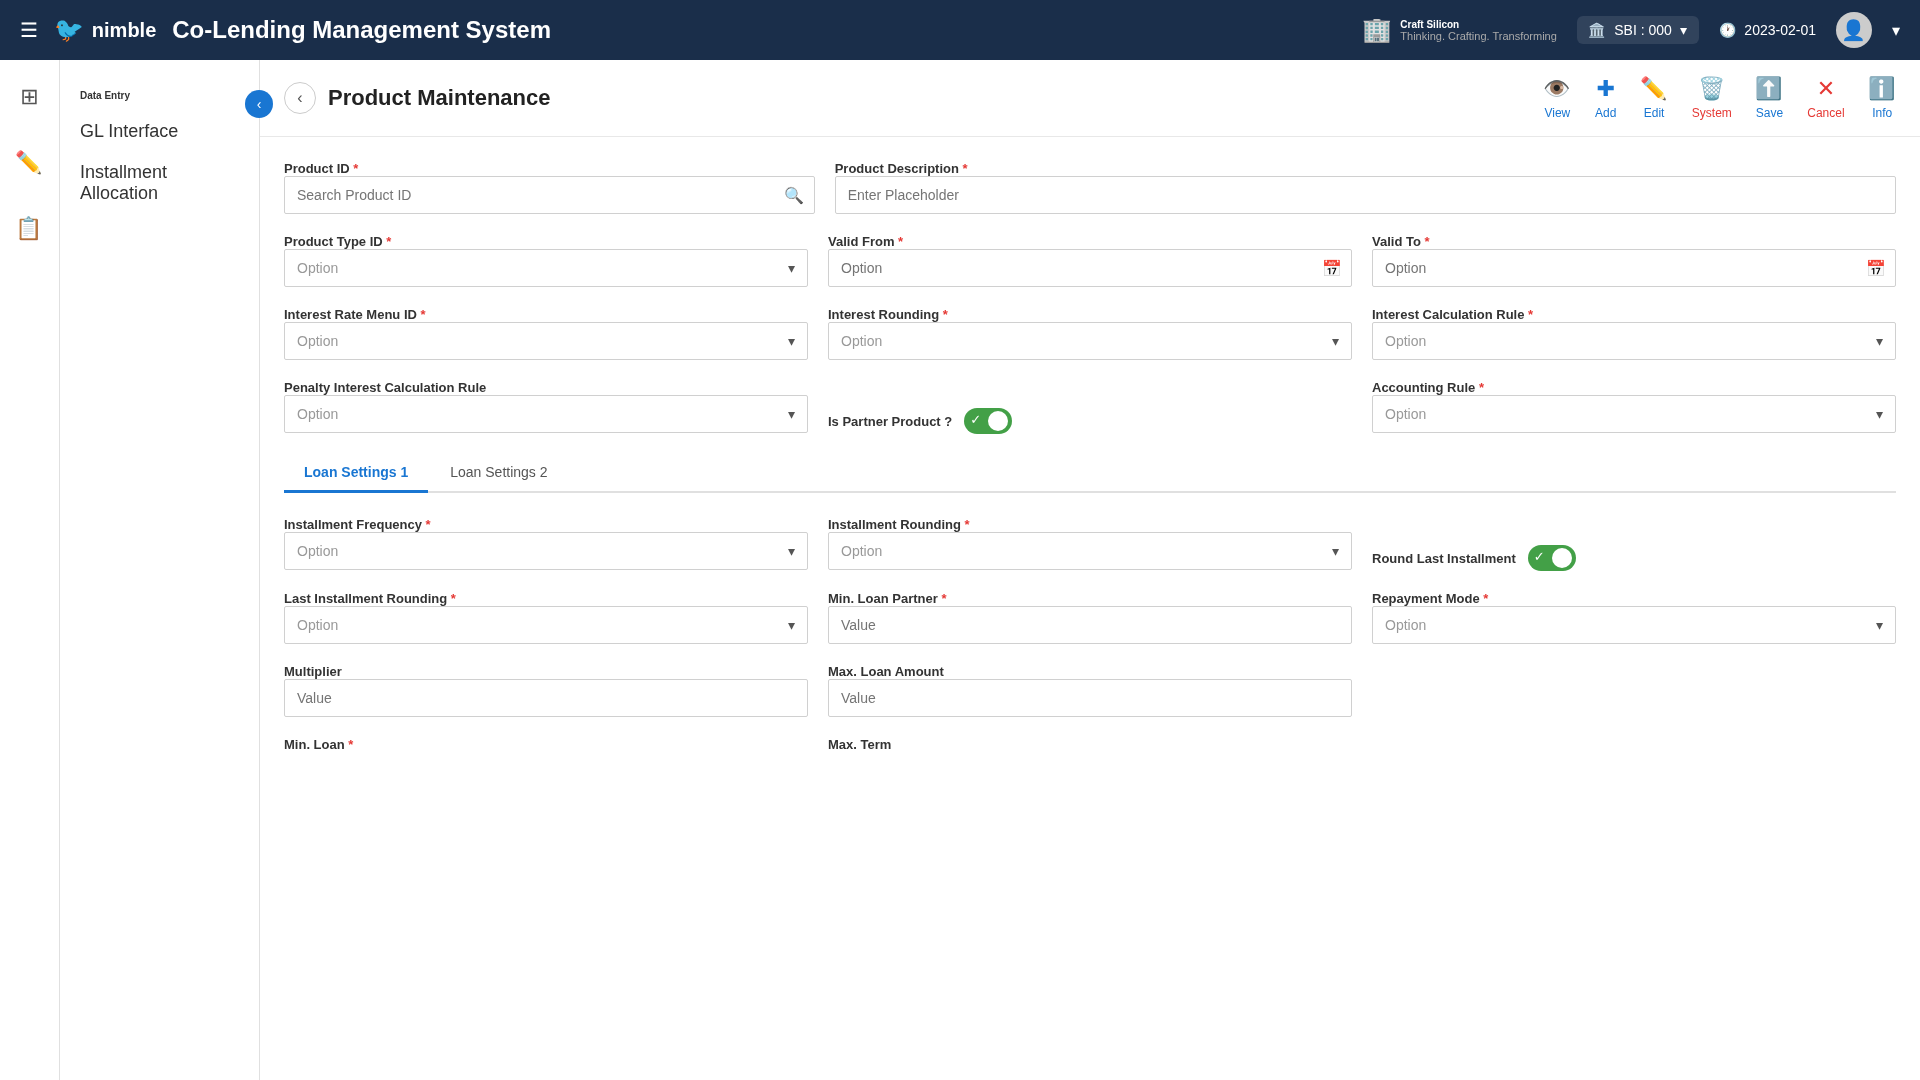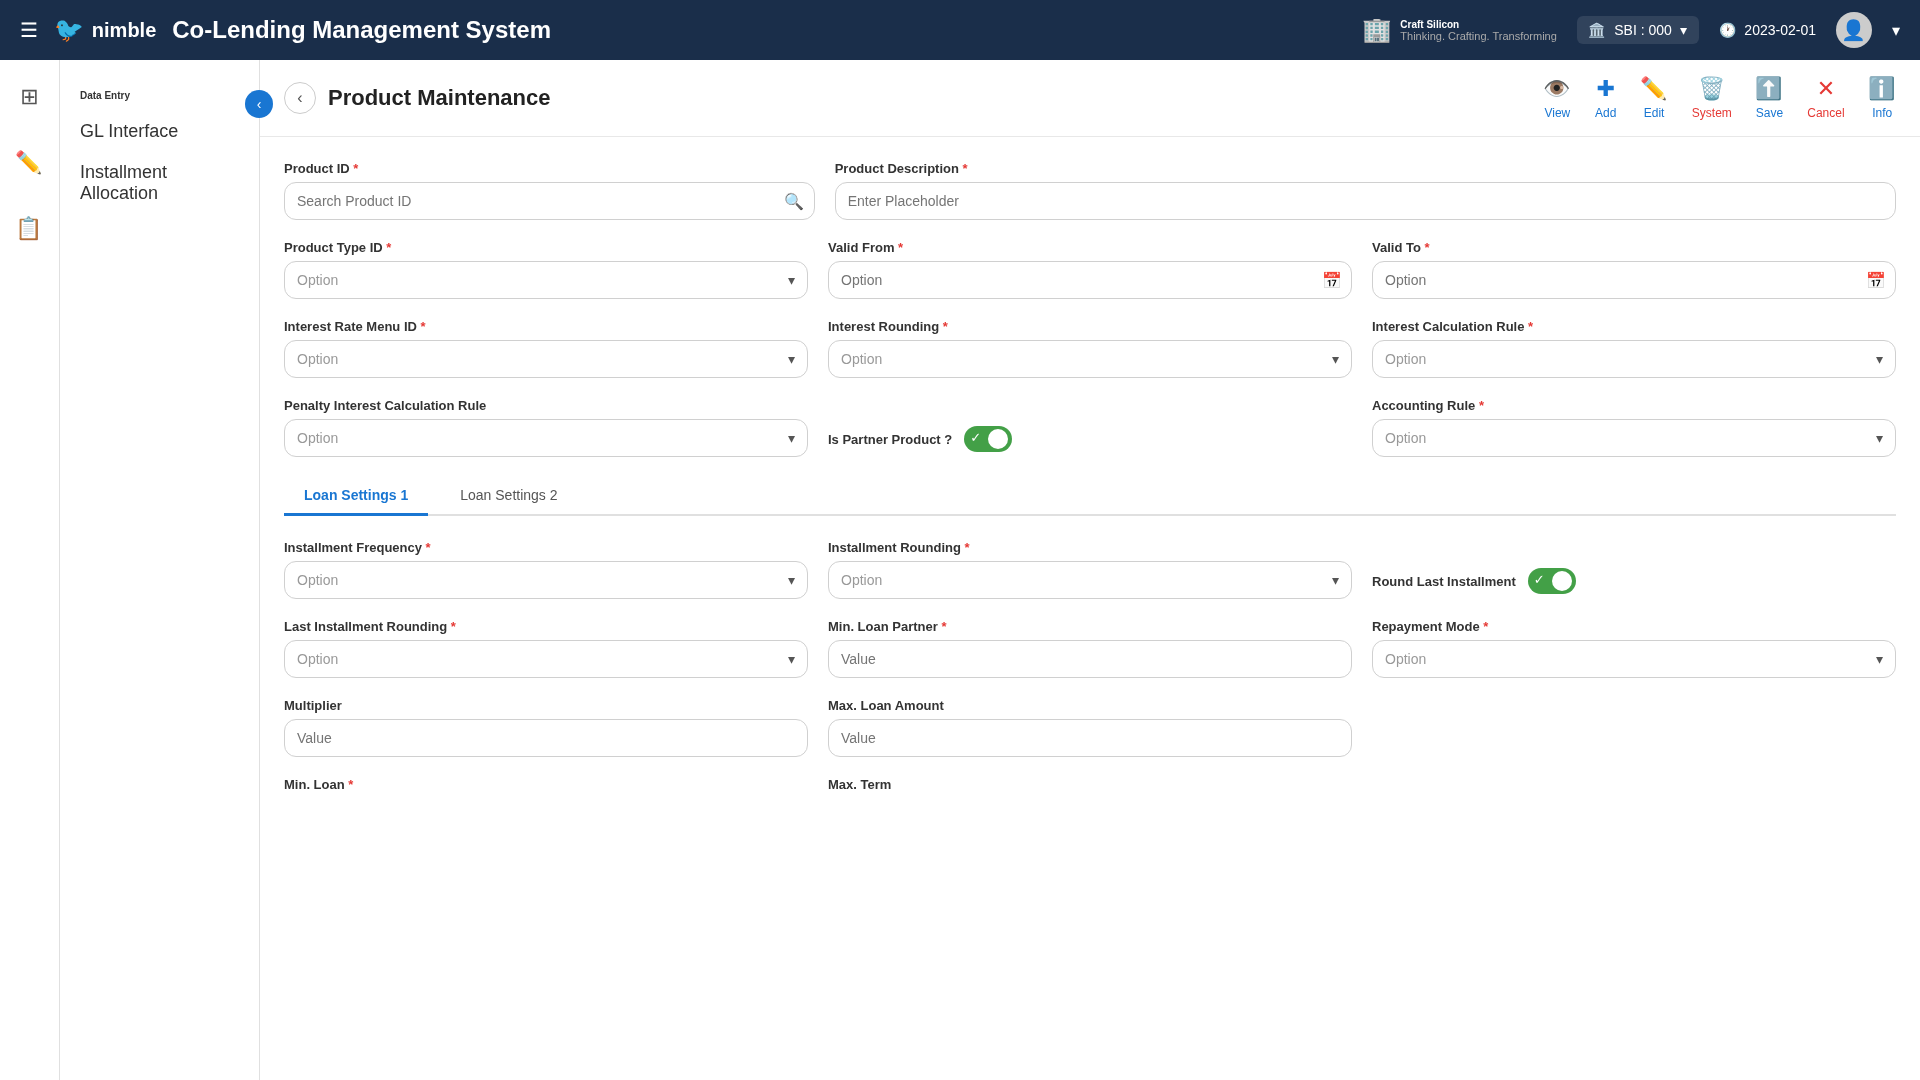--- a/index.html
+++ b/index.html
@@ -111,32 +111,32 @@
       gap: 4px; cursor: pointer; color: #1976d2;
       font-size: 12px;
     }
     .toolbar-icon { font-size: 22px; }
     .toolbar-item.red { color: #e53935; }
 
     
     .form-content { padding: 24px 24px; }
 
     .form-row { display: flex; gap: 20px; margin-bottom: 20px; align-items: flex-start; }
-    .form-group { display: flex; flex-direction: column; gap: 6px; flex: 1; }
+    .form-group { display: flex; flex-direction: column; flex: 1; }
     .form-group.flex-2 { flex: 2; }
     .form-group label {
       font-size: 13px; font-weight: 600; color: #333;
     }
     .required { color: #e53935; }
 
     input[type="text"], .select-box {
       width: 100%;
       padding: 10px 12px;
       border: 1px solid #d0d0d0;
-      border-radius: 12px;
+      border-radius: 2px;
       font-size: 14px;
       color: #999;
       background: white;
       outline: none;
     }
 
     .select-box {
       display: flex;
       justify-content: space-between;
       align-items: center;
@@ -169,21 +169,21 @@
       content: ''; position: absolute;
       width: 20px; height: 20px;
       background: white; border-radius: 50%;
       top: 3px; right: 4px;
       transition: 0.2s;
     }
     .toggle-check { position: absolute; left: 6px; top: 4px; color: white; font-size: 13px; }
 
     
     .tabs-bar {
-      display: flex; gap: 12px; border-bottom: 2px solid #e0e0e0;
+      display: flex; gap: 2px; border-bottom: 2px solid #e0e0e0;
       margin-bottom: 24px; margin-top: 8px;
     }
     .tab {
       padding: 10px 20px; font-size: 14px; cursor: pointer;
       color: #555; border-bottom: 3px solid transparent;
       margin-bottom: -2px;
     }
     .tab.active {
       color: #1976d2; border-bottom-color: #1976d2; font-weight: 600;
     }

